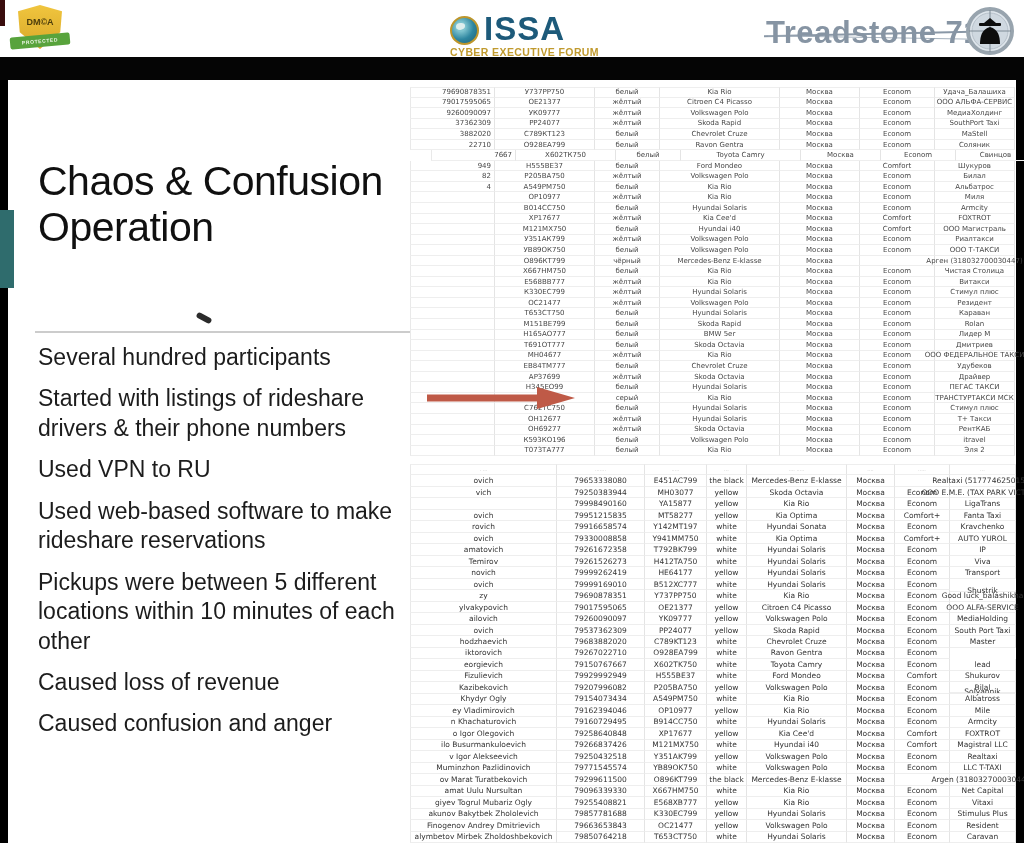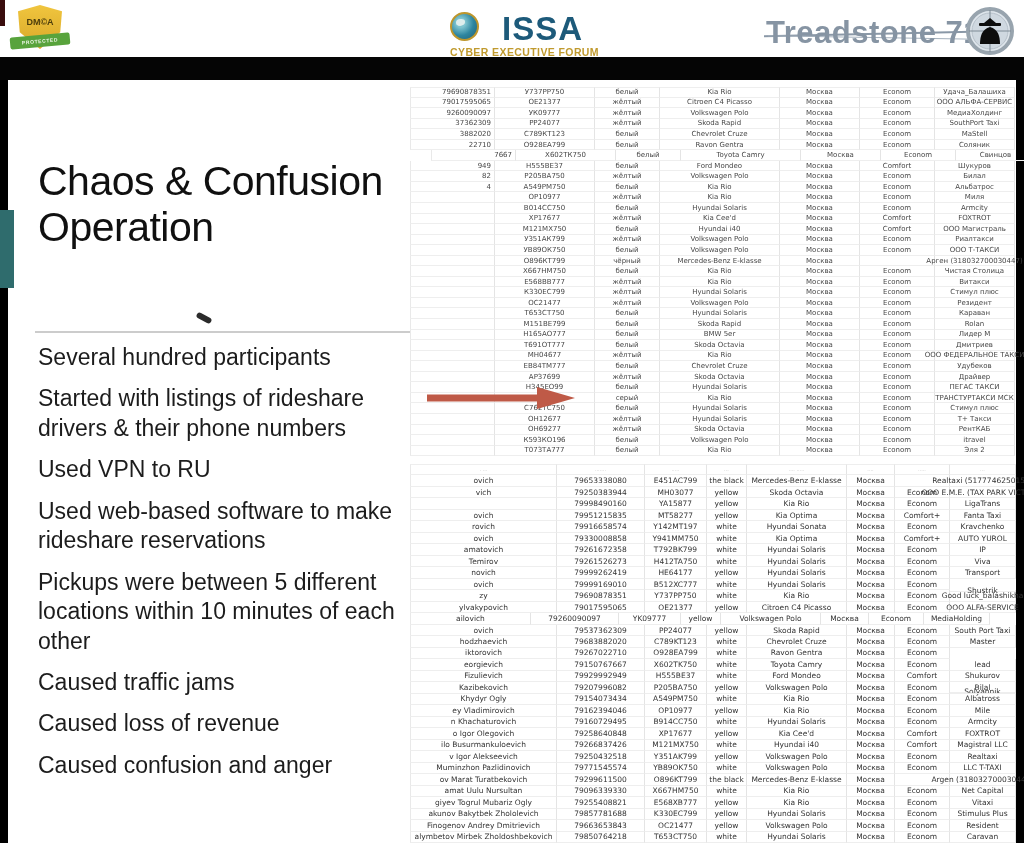--- a/index.html
+++ b/index.html
@@ -17,21 +17,21 @@
     clip-path:polygon(50% 0,100% 14%,96% 62%,50% 100%,4% 62%,0 14%);
     border-radius:4px; }
   .dmca-title { position:absolute; left:0; right:0; top:12px; text-align:center;
     font-size:9px; font-weight:bold; color:#4c3d0c; }
   .dmca-ribbon { position:absolute; left:-3px; right:-3px; top:30px; height:12px; background:#58a33c;
     transform:rotate(-5deg); display:flex; align-items:center; justify-content:center;
     font-size:5px; font-weight:bold; color:#eaf5e4; letter-spacing:.6px; border-radius:2px; }
 
   
   .issa { position:absolute; left:450px; top:12px; width:160px; }
-  .issa-top { display:flex; align-items:flex-start; gap:23px; }
+  .issa-top { display:flex; align-items:flex-end; gap:5px; }
   .issa-globe { width:29px; height:29px; border-radius:50%;
     background:radial-gradient(circle at 35% 35%, #7fc4cf 0 20%, #2e86a0 55%, #205f73 100%);
     border:2px solid #bd962c; position:relative; }
   .issa-globe::after { content:""; position:absolute; left:4px; top:5px; width:9px; height:7px;
     background:#eef6f2; border-radius:50% 40% 55% 45%; opacity:.85; }
   .issa-name { font-size:33px; font-weight:bold; color:#1d5a7a; letter-spacing:1px; line-height:1; }
   .issa-sub { margin-top:1px; font-size:10.5px; font-weight:bold; color:#c09a2e; letter-spacing:.4px; white-space:nowrap; }
 
   
   .treadstone { position:absolute; left:764px; top:6px; width:252px; height:50px; }
@@ -117,21 +117,20 @@
 
 <div class="tick-mark"></div>
 <div class="divider"></div>
 
 <div class="bullets" id="bullets">
     <div>Several hundred participants</div>
     <div>Started with listings of rideshare drivers &amp; their phone numbers</div>
     <div>Used VPN to RU</div>
     <div>Used web-based software to make rideshare reservations</div>
     <div>Pickups were between 5 different locations within 10 minutes of each other</div>
-    <div>Caused traffic jams</div>
     <div>Caused loss of revenue</div>
     <div>Caused confusion and anger</div>
   </div>
 
 <svg class="arrow" viewBox="0 0 150 26" id="arrow-svg">
   <line x1="0" y1="13" x2="116" y2="13" stroke-width="7" stroke="#bf5a47"></line>
   <polygon points="110,2 148,13 110,24" fill="#bf5a47"></polygon>
 </svg>
 
 <div class="xtable table-ru" id="table-ru">
@@ -576,21 +575,21 @@
       <div class="tcell" style="width: 147px; flex: 0 0 auto;">ylvakypovich</div>
       <div class="tcell" style="width: 88px; flex: 0 0 auto;">79017595065</div>
       <div class="tcell" style="width: 62px; flex: 0 0 auto;">OE21377</div>
       <div class="tcell" style="width: 40px; flex: 0 0 auto;">yellow</div>
       <div class="tcell" style="width: 100px; flex: 0 0 auto;">Citroen C4 Picasso</div>
       <div class="tcell" style="width: 48px; flex: 0 0 auto;">Москва</div>
       <div class="tcell" style="width: 55px; flex: 0 0 auto;">Econom</div>
       <div class="tcell" style="width: 66px; flex: 0 0 auto;">OOO ALFA-SERVICE</div>
     </div>
     <div class="trow">
-      <div class="tcell" style="width: 121px; flex: 0 0 auto;">ailovich</div>
+      <div class="tcell" style="width: 147px; flex: 0 0 auto;">ailovich</div>
       <div class="tcell" style="width: 88px; flex: 0 0 auto;">79260090097</div>
       <div class="tcell" style="width: 62px; flex: 0 0 auto;">YK09777</div>
       <div class="tcell" style="width: 40px; flex: 0 0 auto;">yellow</div>
       <div class="tcell" style="width: 100px; flex: 0 0 auto;">Volkswagen Polo</div>
       <div class="tcell" style="width: 48px; flex: 0 0 auto;">Москва</div>
       <div class="tcell" style="width: 55px; flex: 0 0 auto;">Econom</div>
       <div class="tcell" style="width: 66px; flex: 0 0 auto;">MediaHolding</div>
     </div>
     <div class="trow">
       <div class="tcell" style="width: 147px; flex: 0 0 auto;">ovich</div>

